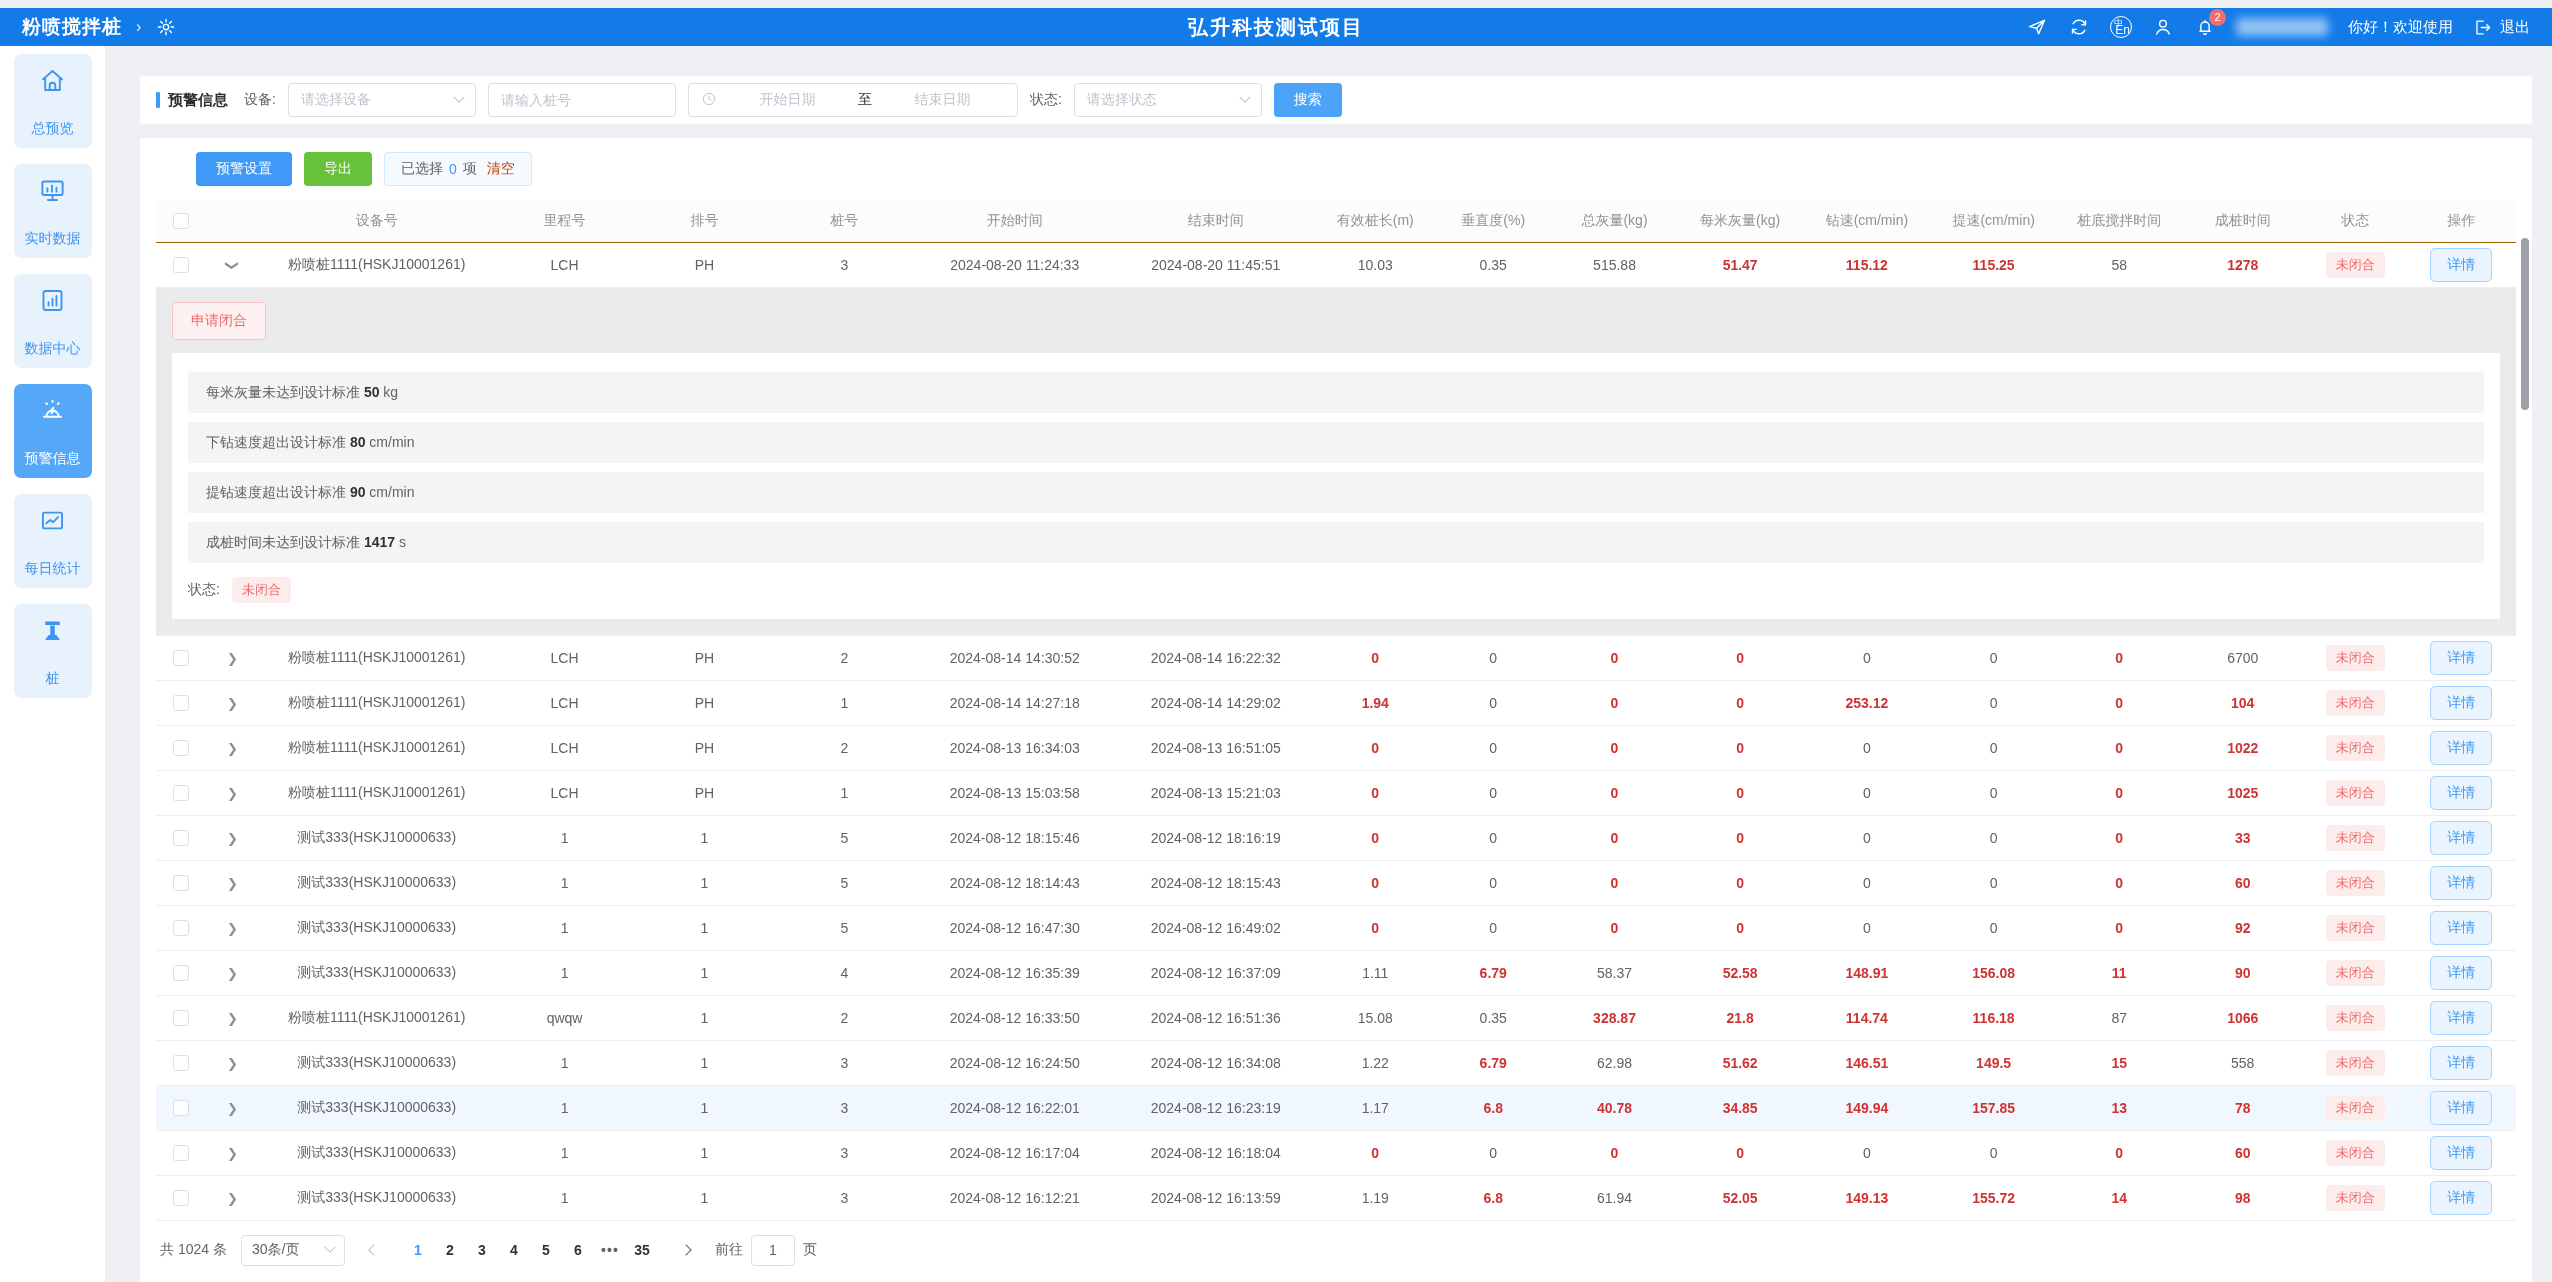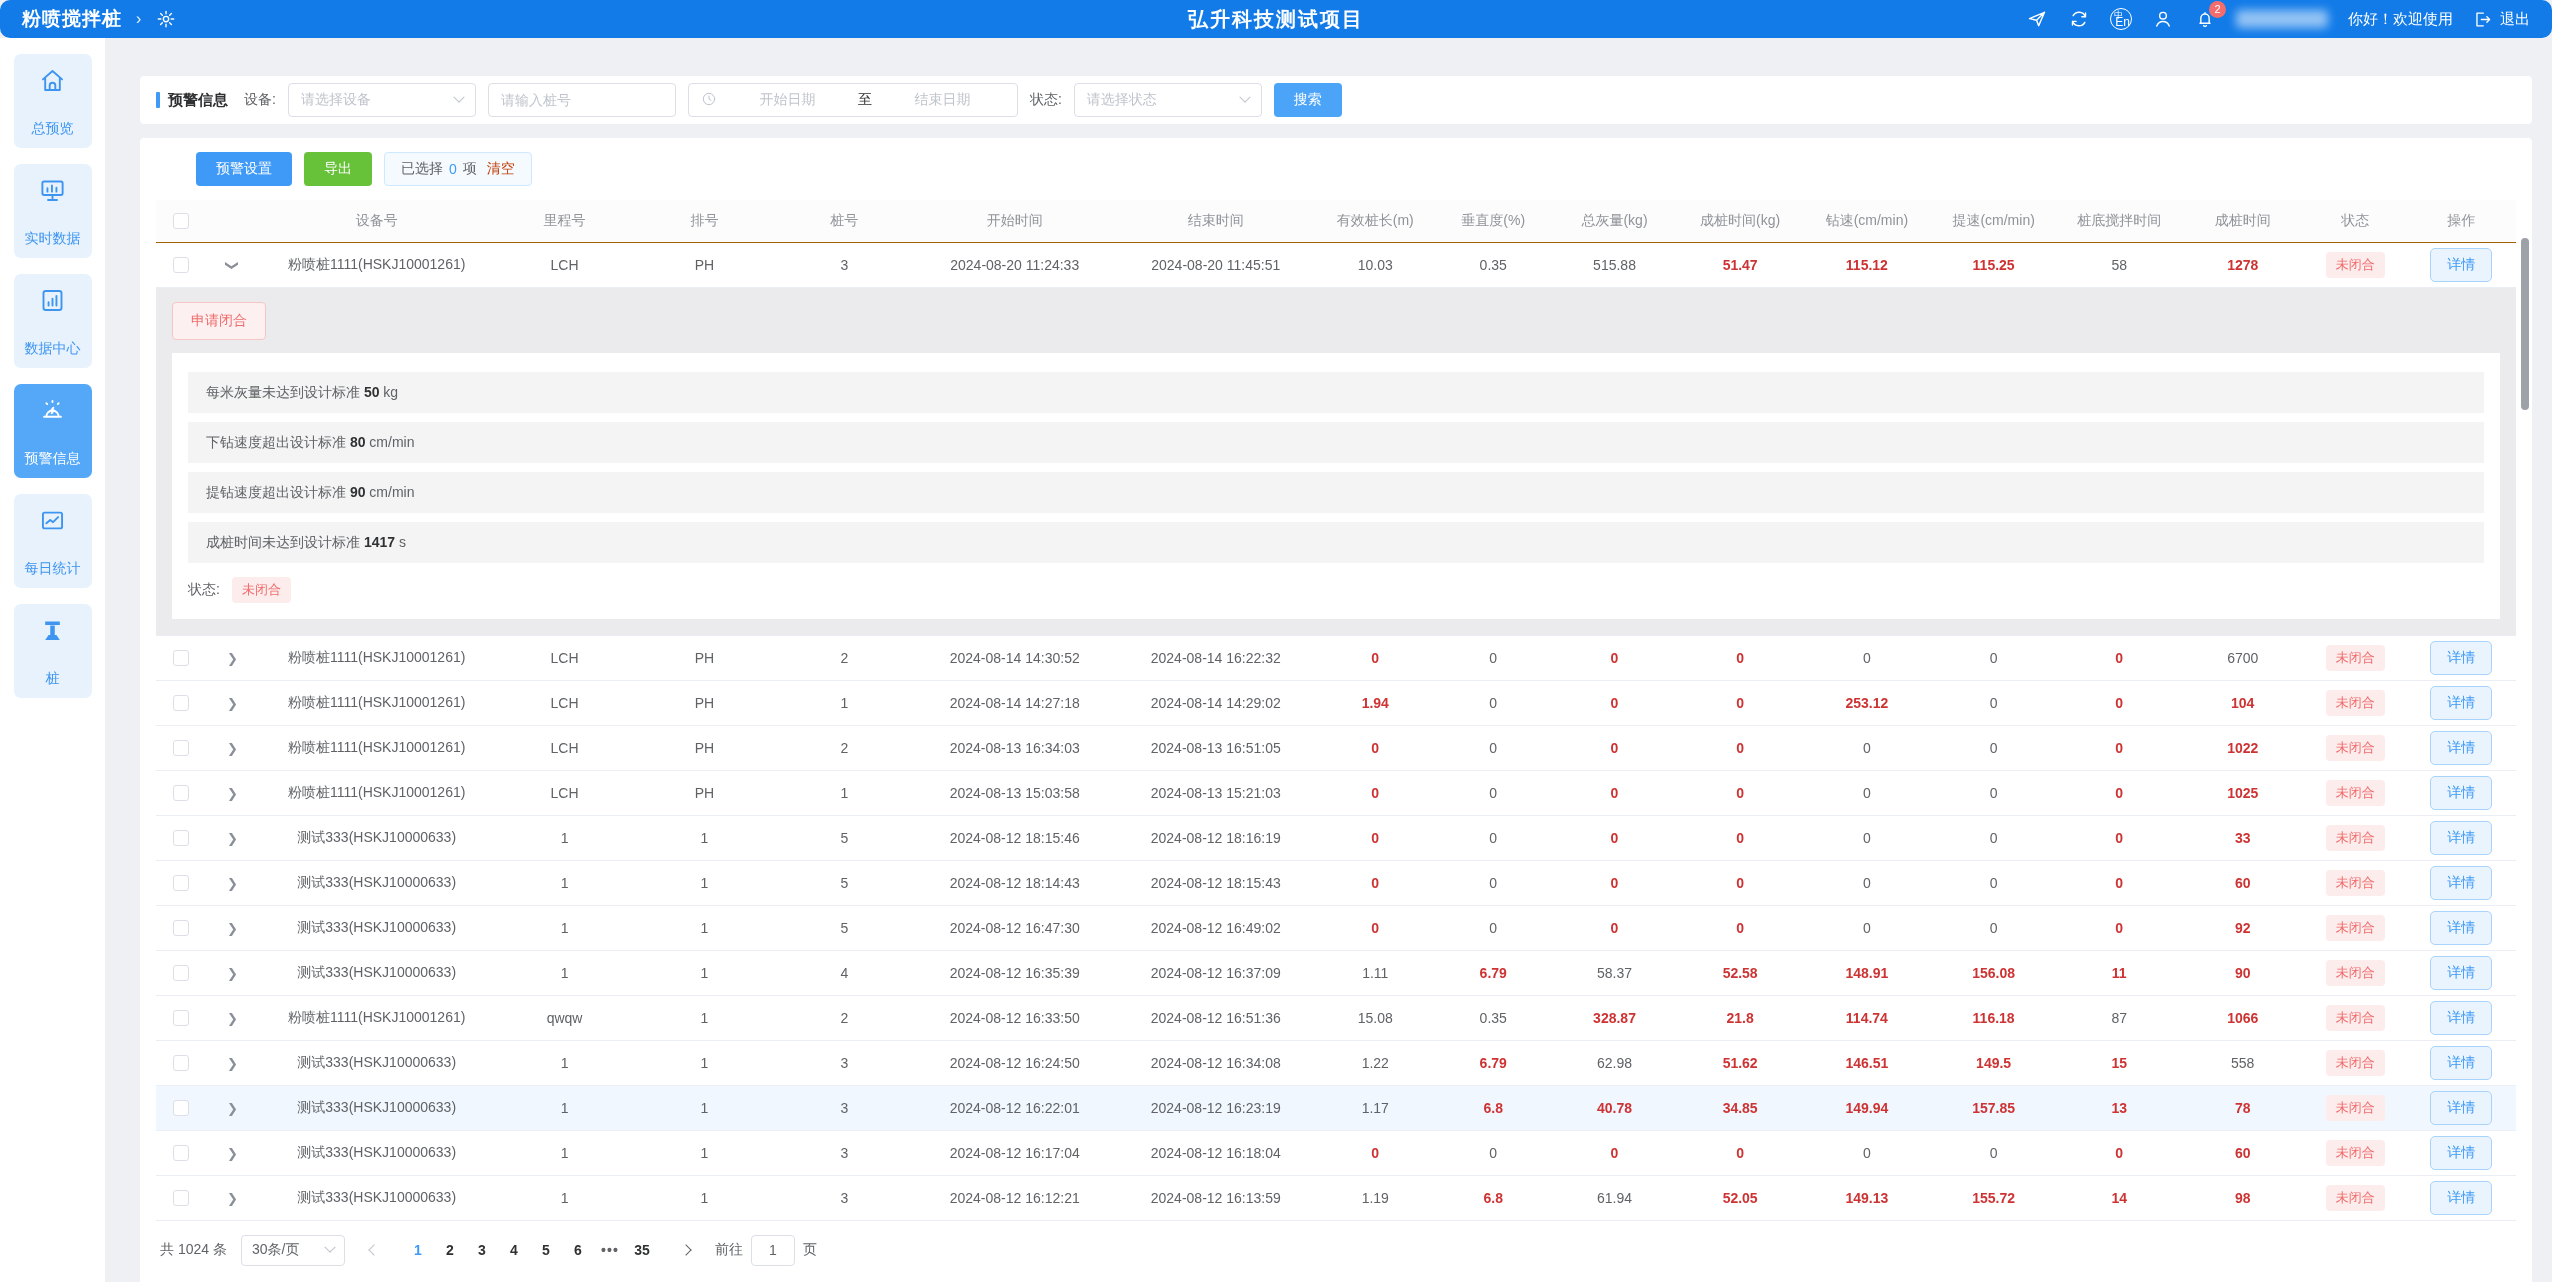--- a/index.html
+++ b/index.html
@@ -1,21 +1,21 @@
 <!DOCTYPE html>
 <html><head>
 <meta charset="utf-8">
 <style>
   * { margin:0; padding:0; box-sizing:border-box; }
   html,body { width:2552px; height:1282px; }
   body { font-family:"Liberation Sans","DejaVu Sans",sans-serif; background:#EEF0F4; color:#606266; overflow:hidden; }
   .screen { position:relative; width:2552px; height:1282px; }
 
   
-  .topbar { position:absolute; top:0; left:0; right:0; height:38px; background:#127BE8; display:flex; align-items:center; padding:0 22px; color:#fff; z-index:5;border-radius:10px; }
+  .topbar { position:absolute; top:8px; left:0; right:0; height:38px; background:#127BE8; display:flex; align-items:center; padding:0 22px; color:#fff; z-index:5; }
   .tb-left { display:flex; align-items:center; gap:14px; }
   .app-title { font-size:19px; font-weight:bold; letter-spacing:1px; }
   .tb-sep { font-size:16px; opacity:.9; }
   .tb-center { position:absolute; left:0; right:0; text-align:center; font-size:20px; font-weight:bold; letter-spacing:2px; pointer-events:none; }
   .tb-right { margin-left:auto; display:flex; align-items:center; gap:20px; z-index:2; }
   .tb-ic { width:22px; height:22px; display:inline-flex; align-items:center; justify-content:center; position:relative; cursor:pointer; }
   .tb-ic svg { width:20px; height:20px; stroke:#fff; fill:none; stroke-width:1.7; stroke-linecap:round; stroke-linejoin:round; }
   .lang-ic { width:22px; height:22px; border:1.6px solid #fff; border-radius:50%; position:relative; font-size:9px; color:#fff; }
   .lang-zh { position:absolute; top:0px; left:3px; }
   .lang-en { position:absolute; bottom:0px; right:1px; font-size:12px; }
@@ -268,21 +268,21 @@
               <th></th>
               <th>设备号</th>
               <th>里程号</th>
               <th>排号</th>
               <th>桩号</th>
               <th>开始时间</th>
               <th>结束时间</th>
               <th>有效桩长(m)</th>
               <th>垂直度(%)</th>
               <th>总灰量(kg)</th>
-              <th>成桩时间(kg)</th>
+              <th>每米灰量(kg)</th>
               <th>钻速(cm/min)</th>
               <th>提速(cm/min)</th>
               <th>桩底搅拌时间</th>
               <th>成桩时间</th>
               <th>状态</th>
               <th>操作</th>
             </tr>
           </thead>
         <tbody>
             <tr>

